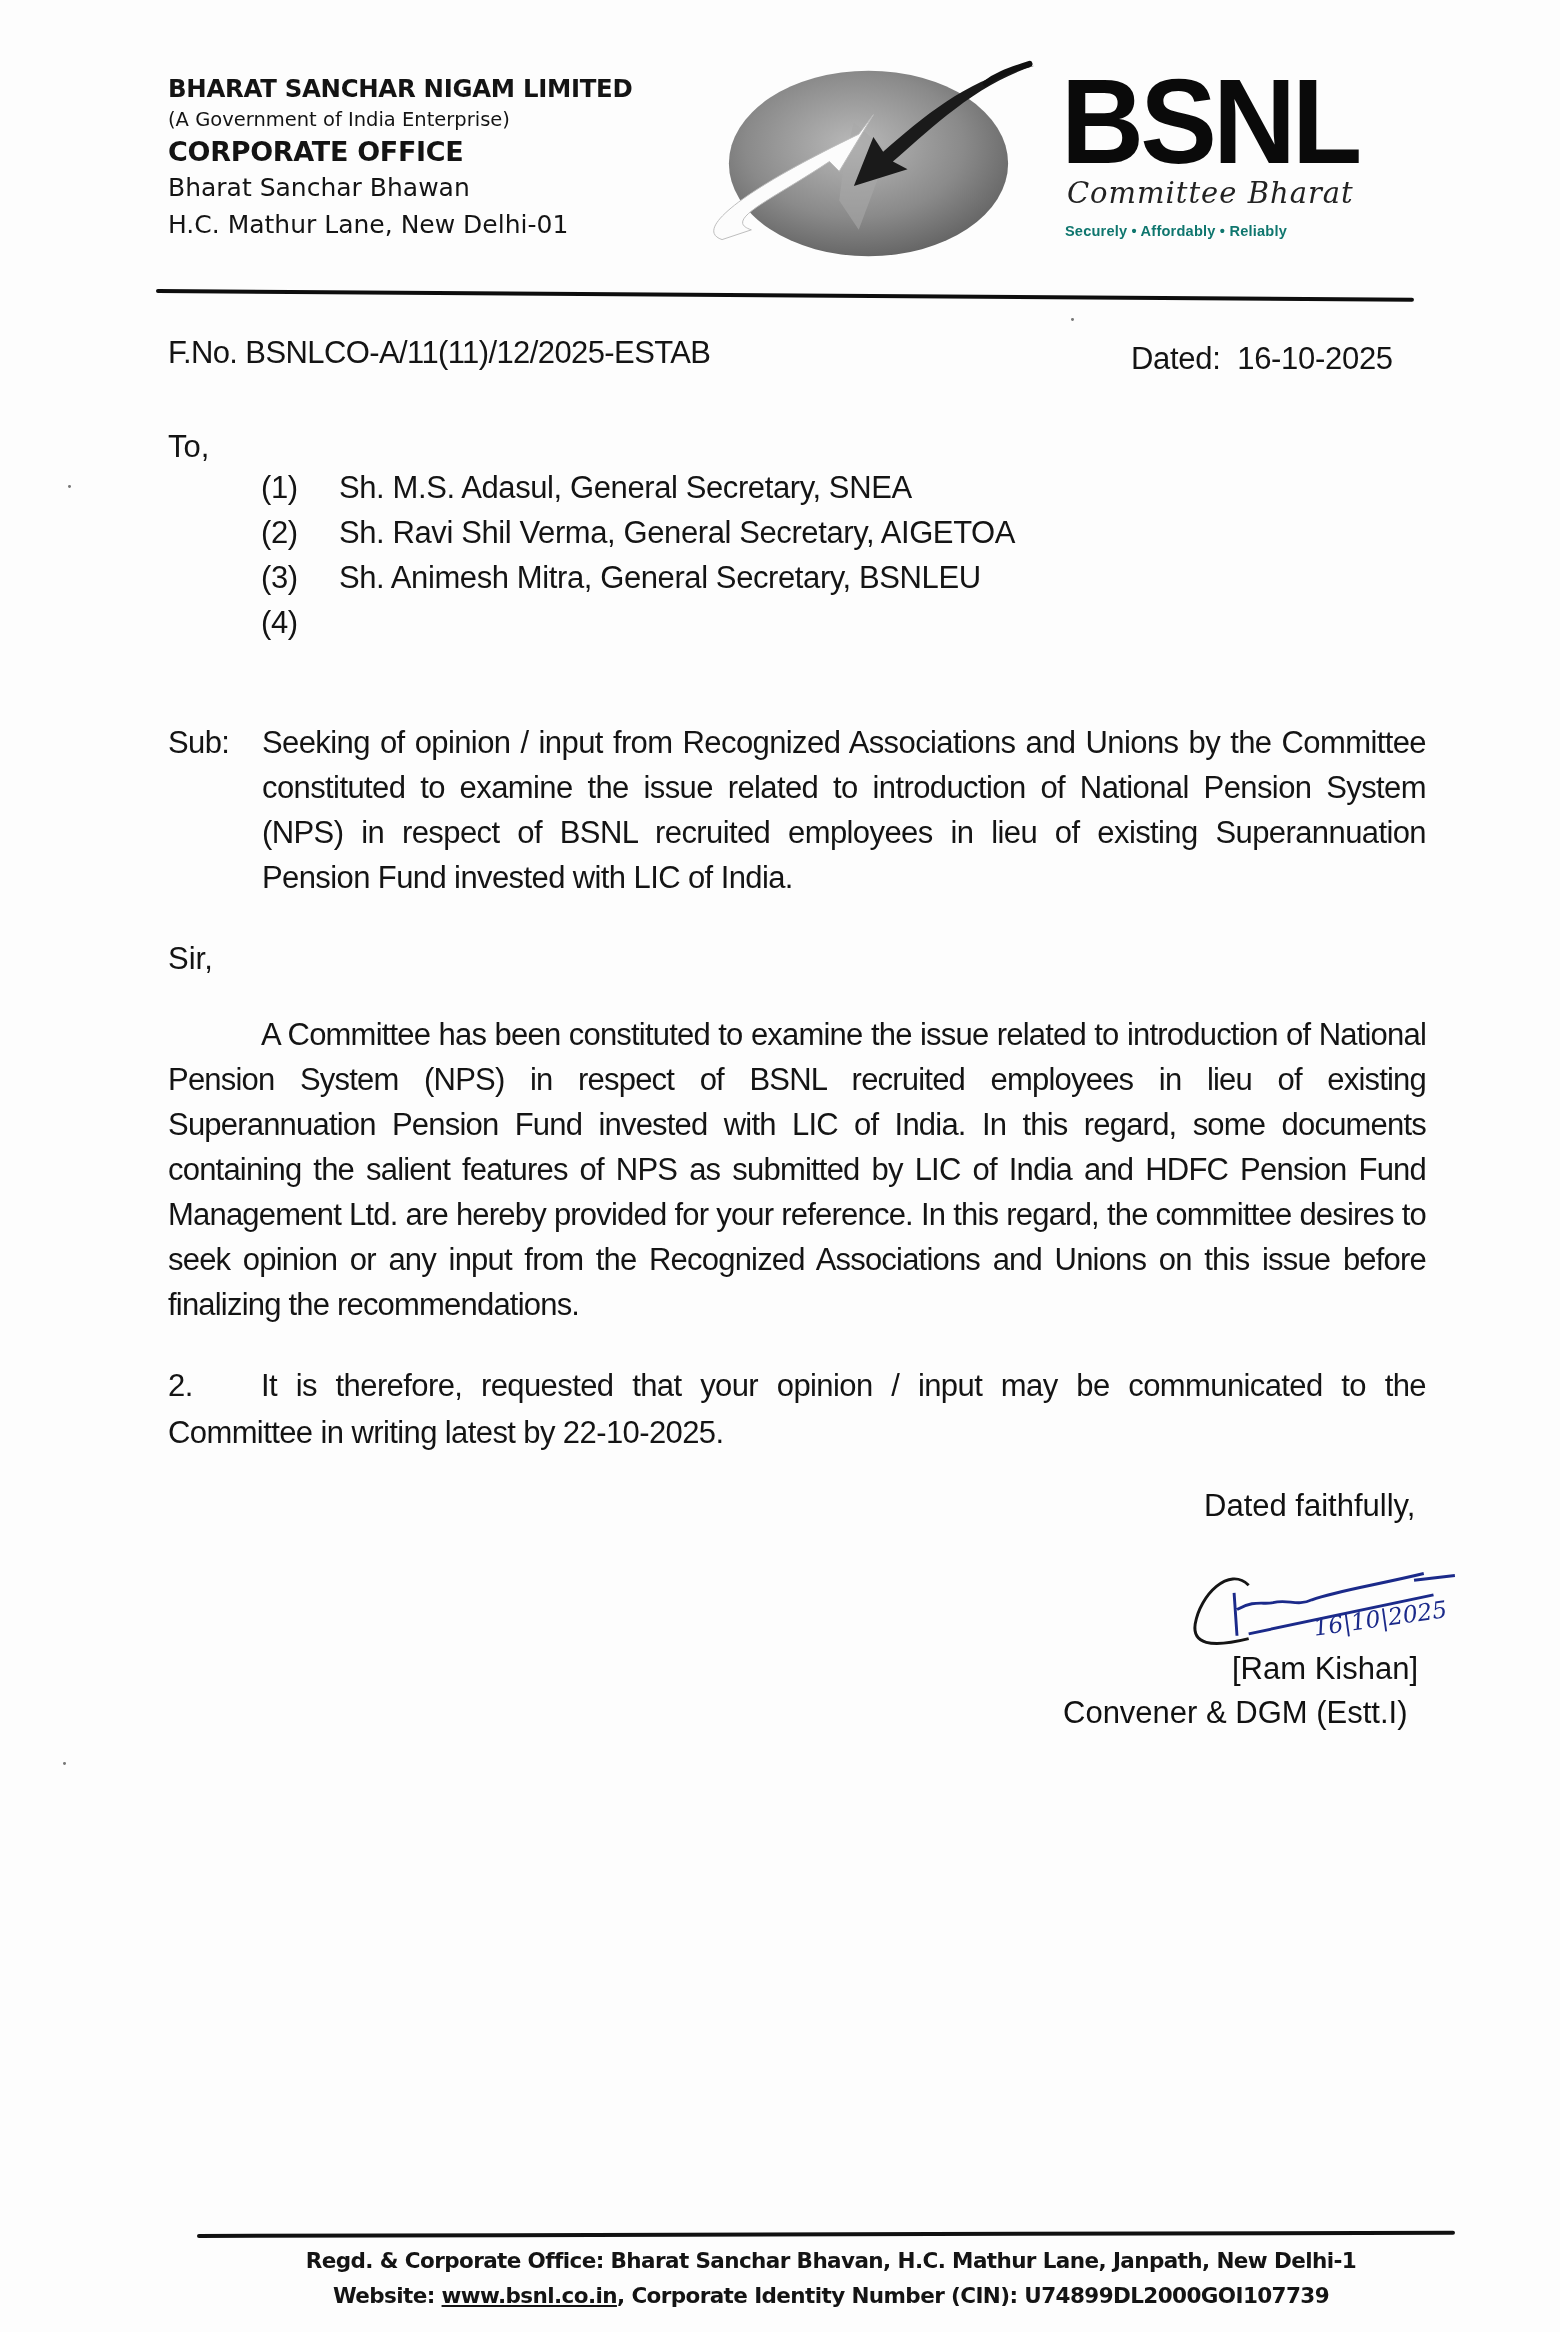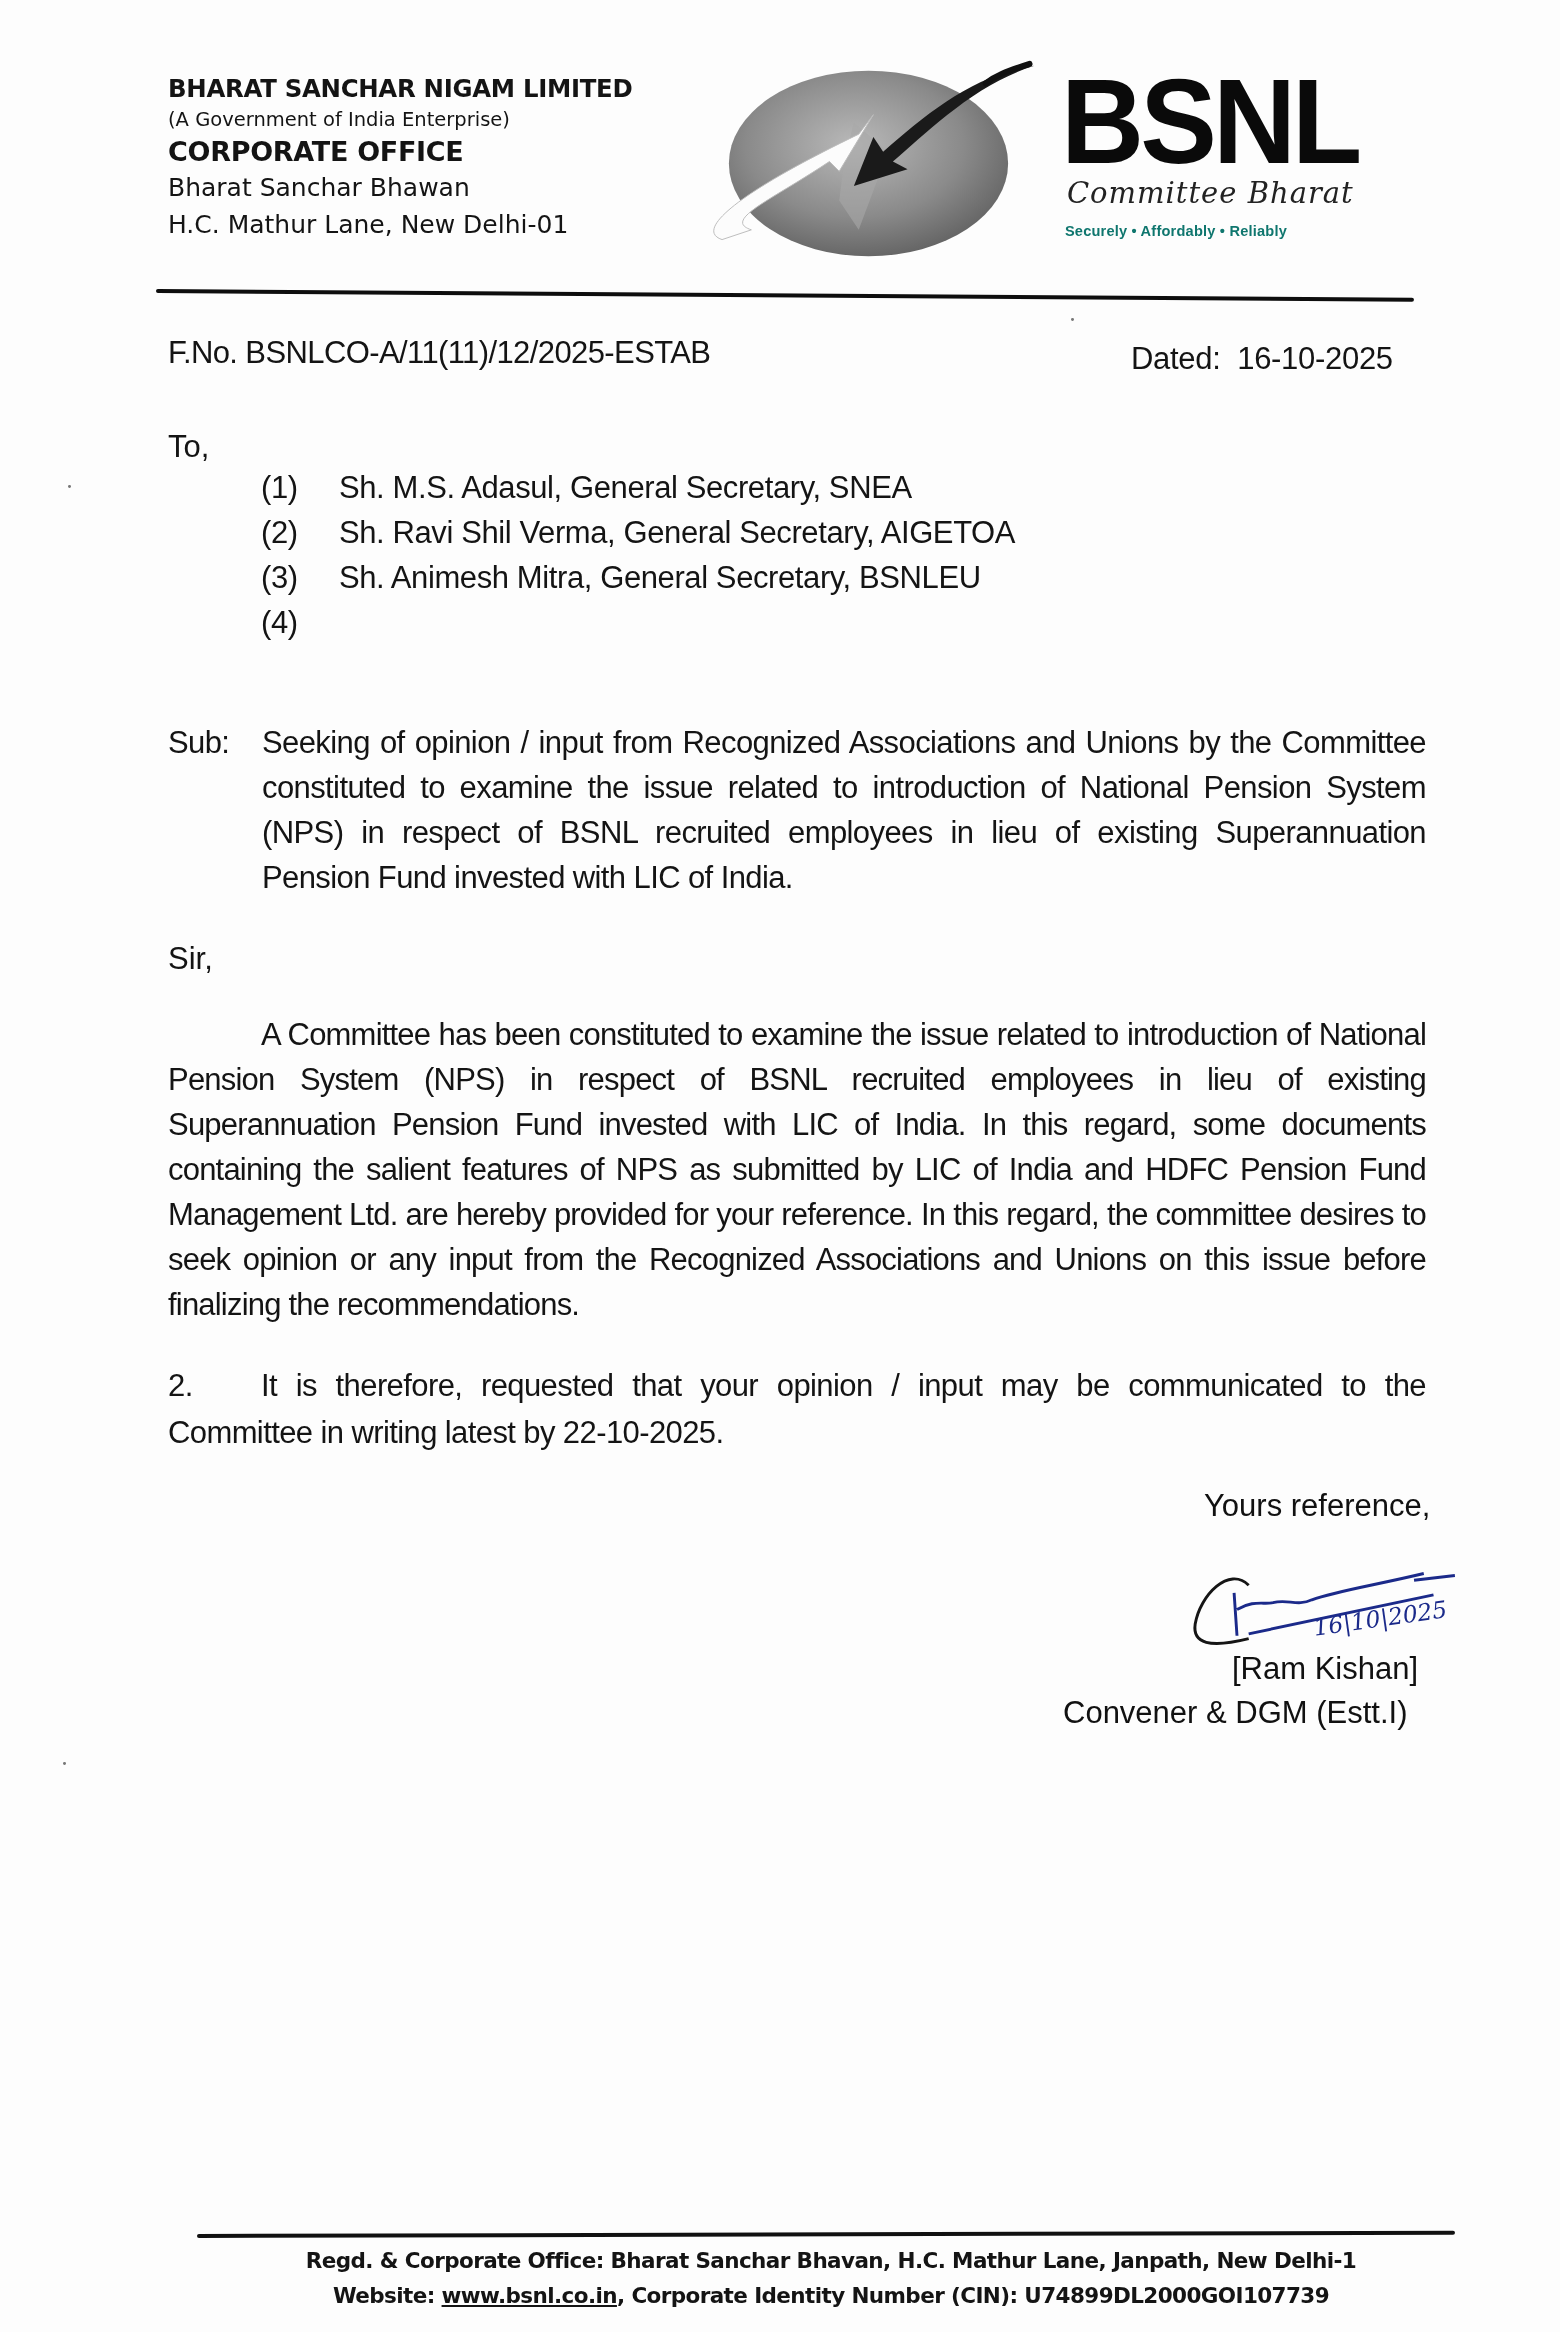--- a/index.html
+++ b/index.html
@@ -115,21 +115,21 @@
     <span class="label">Sub:</span>
     <div class="txt">Seeking of opinion / input from Recognized Associations and Unions by the Committee constituted to examine the issue related to introduction of National Pension System (NPS) in respect of BSNL recruited employees in lieu of existing Superannuation Pension Fund invested with LIC of India.</div>
   </div>
 
   <div class="sir body-text">Sir,</div>
   <div class="para1 body-text">A Committee has been constituted to examine the issue related to introduction of National Pension System (NPS) in respect of BSNL recruited employees in lieu of existing Superannuation Pension Fund invested with LIC of India. In this regard, some documents containing the salient features of NPS as submitted by LIC of India and HDFC Pension Fund Management Ltd. are hereby provided for your reference. In this regard, the committee desires to seek opinion or any input from the Recognized Associations and Unions on this issue before finalizing the recommendations.</div>
   <div class="para2 body-text">
     <span class="pnum">2.</span><span>It is therefore, requested that your opinion / input may be communicated to the Committee in writing latest by 22-10-2025.</span>
   </div>
 
-  <div class="closing">Yours reference,</div>
+  <div class="closing">Dated faithfully,</div>
   <svg class="sig" viewBox="0 0 300 110">
     <path d="M70 30 C50 10 20 40 15 70 C12 90 30 95 70 85" stroke="#151515" stroke-width="3" fill="none"></path>
     <path d="M55 38 L58 82 M58 55 C75 45 85 50 95 48 C110 44 120 52 135 45 C160 36 200 30 250 18" stroke="#1b2a8a" stroke-width="3" fill="none"></path>
     <path d="M70 80 L260 40" stroke="#1b2a8a" stroke-width="3" fill="none"></path>
     <path d="M240 25 L282 20" stroke="#1b2a8a" stroke-width="3" fill="none"></path>
     <text x="138" y="82" font-family="DejaVu Serif, serif" font-style="italic" font-size="24" fill="#1b2a8a" transform="rotate(-8 138 82)">16|10|2025</text>
   </svg>
   <div class="signame">[Ram Kishan]</div>
   <div class="sigdesig">Convener &amp; DGM (Estt.I)</div>
 

